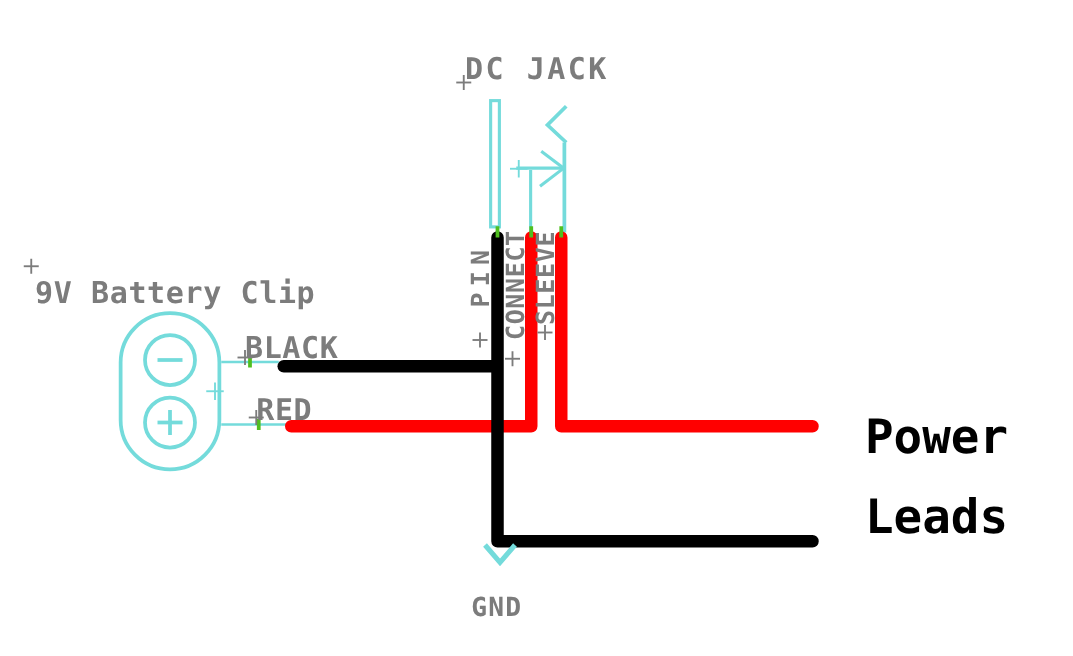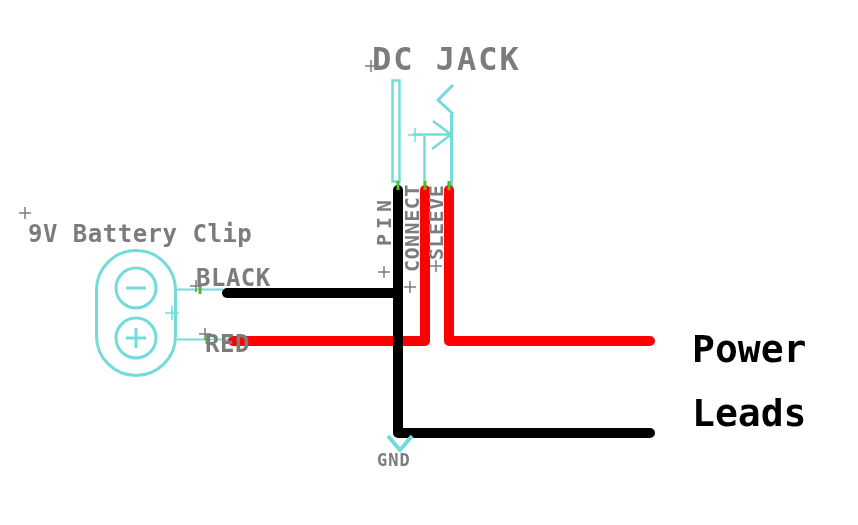--- a/index.html
+++ b/index.html
@@ -5,23 +5,23 @@
   :root{
     --wire-red:#FF0000; --wire-black:#000000; --symbol-cyan:#74DBDB;
     --label-gray:#7C7C7C; --junction-green:#4FBF1F; --background:#FFFFFF;
   }
   html,body{margin:0;padding:0;}
   body{background:var(--background);font-family:"DejaVu Sans Mono","Liberation Mono",monospace;}
   #stage{position:relative;width:858px;height:525px;background:var(--background);overflow:hidden;}
   #wires-svg{position:absolute;left:0;top:0;}
   .label{position:absolute;color:var(--label-gray);font-weight:bold;line-height:1;white-space:nowrap;}
   .title{font-size:24px;letter-spacing:0.5px;margin-top:30px;}
-  .title-jack{font-size:32px;letter-spacing:2px;}
+  .title-jack{font-size:24px;letter-spacing:2px;}
   .wire-label{font-size:24px;letter-spacing:0.5px;}
-  .gnd-label{font-size:17px;letter-spacing:1px;}
+  .gnd-label{font-size:21px;letter-spacing:1px;margin-top:24px;}
   .rot{transform-origin:0 0;transform:rotate(-90deg);font-size:20px;}
   .rot-pin{letter-spacing:5px;}
   .rot-norm{letter-spacing:0.5px;}
   .power{position:absolute;color:var(--wire-black);font-weight:bold;font-size:38px;line-height:1;white-space:nowrap;}
   
   .s-cyan{stroke:var(--symbol-cyan);fill:none;}
   .s-gray{stroke:var(--label-gray);fill:none;}
   .w-red{stroke:var(--wire-red);fill:none;}
   .w-black{stroke:var(--wire-black);fill:none;}
   .f-green{fill:var(--junction-green);stroke:none;}
@@ -101,21 +101,21 @@
       <line x1="436" y1="260" x2="436" y2="272" class="s-gray" stroke-width="1.5"></line>
     </g>
   </svg>
 
   <div class="label title" style="left:28px;top:192px;">9V Battery Clip</div>
 
   <div class="label title-jack" style="left:372px;top:43px;">DC JACK</div>
 
   <div class="label wire-label" style="left:196px;top:266px;">BLACK</div>
 
-  <div class="label wire-label" style="left:205px;top:316px;margin-top:16px;">RED</div>
+  <div class="label wire-label" style="left:205px;top:316px;">RED</div>
 
   <div class="label rot rot-pin" style="left:374px;top:246px;">PIN</div>
 
   <div class="label rot rot-norm" style="left:402px;top:272px;">CONNECT</div>
 
   <div class="label rot rot-norm" style="left:426px;top:260px;">SLEEVE</div>
 
   <div class="label gnd-label" style="left:377px;top:452px;">GND</div>
 
   <div class="power" style="left:692px;top:394px;">Leads</div>

